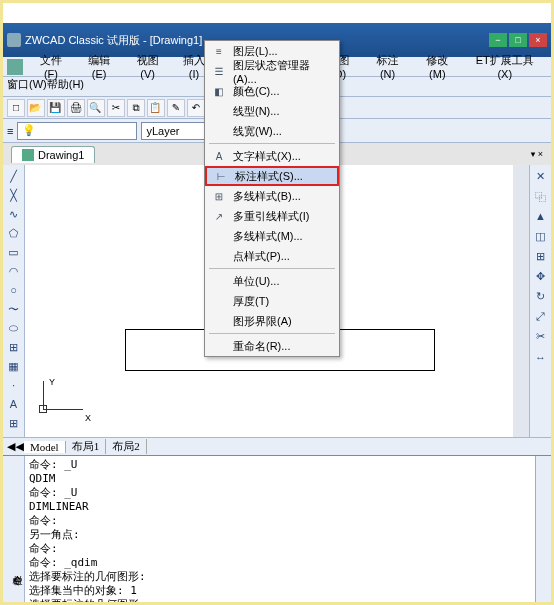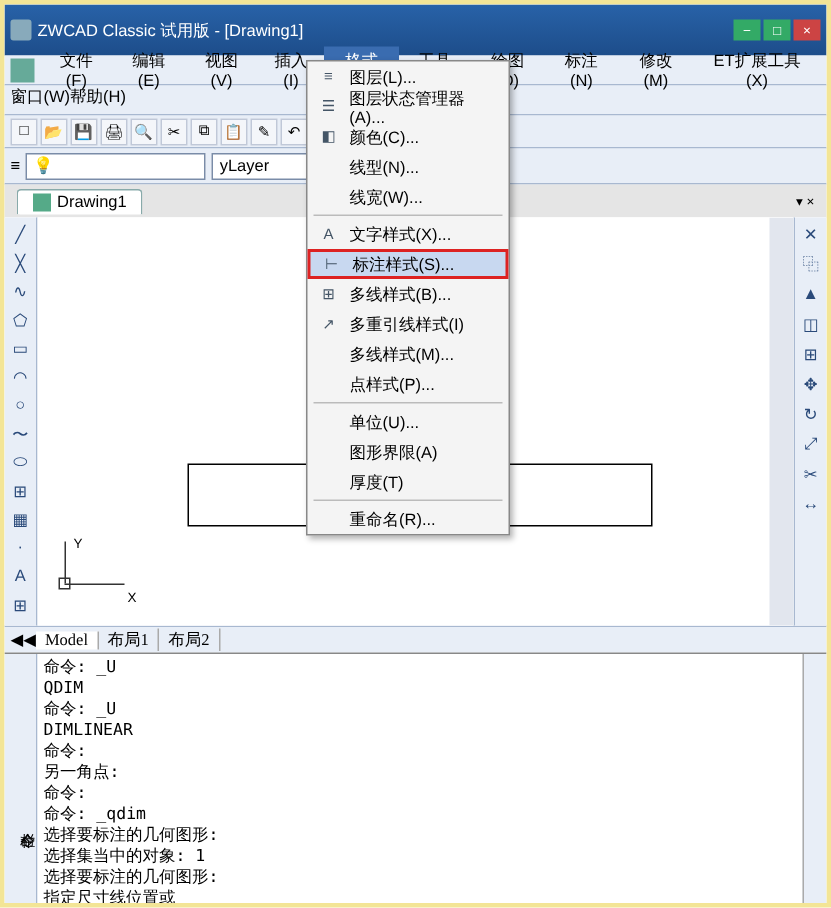--- a/index.html
+++ b/index.html
@@ -1,17 +1,17 @@
 <!DOCTYPE html>
 <html><head>
 <meta charset="utf-8">
 <style>
 * { margin: 0; padding: 0; box-sizing: border-box; font-family: "Microsoft YaHei", SimSun, sans-serif; font-size: 11px; }
 body { background: #fff; width: 554px; height: 605px; overflow: hidden; border: 3px solid #f3e596; }
-.titlebar { background: linear-gradient(#2862a8, #1d4d8a); height: 34px; display: flex; align-items: center; color: #fff; padding: 0 4px; }
+.titlebar { background: linear-gradient(#2862a8, #1d4d8a); height: 34px; display: flex; align-items: center; color: #fff; padding: 0 4px; margin-top: 20px; }
 .titlebar .logo { width: 14px; height: 14px; background: #8ab; border-radius: 2px; margin-right: 4px; }
 .titlebar .title { flex: 1; }
 .titlebar .winbtns { display: flex; gap: 2px; }
 .titlebar .winbtns span { width: 18px; height: 14px; background: #3a6; display: inline-flex; align-items: center; justify-content: center; font-size: 9px; }
 .menubar { background: #e8eef7; height: 20px; display: flex; align-items: center; padding: 0 4px; border-bottom: 1px solid #a8b8d0; }
 .menubar .mitem { padding: 2px 6px; cursor: pointer; text-align: center; }
 .menubar .mitem.open { background: #3a6cb0; color: #fff; }
 .menubar2 { background: #e8eef7; height: 20px; display: flex; align-items: flex-start; padding: 0 4px; border-bottom: 1px solid #a8b8d0; }
 .toolbar { background: #e8eef7; height: 22px; display: flex; align-items: center; padding: 0 4px; gap: 2px; border-bottom: 1px solid #a8b8d0; }
 .toolbar .tbtn { width: 18px; height: 18px; background: #f4f6fa; border: 1px solid #c0c8d8; display: inline-flex; align-items: center; justify-content: center; font-size: 10px; }
@@ -238,24 +238,24 @@
       <span class="dicon"></span>
       <span>点样式(P)...</span>
     </div>
     <div class="sep"></div>
     <div class="ditem">
       <span class="dicon"></span>
       <span>单位(U)...</span>
     </div>
     <div class="ditem">
       <span class="dicon"></span>
+      <span>厚度(T)</span>
+    </div>
+    <div class="ditem">
+      <span class="dicon"></span>
       <span>图形界限(A)</span>
     </div>
-    <div class="ditem">
-      <span class="dicon"></span>
-      <span>厚度(T)</span>
-    </div>
     <div class="sep"></div>
     <div class="ditem">
       <span class="dicon"></span>
       <span>重命名(R)...</span>
     </div>
   </div>
 
 </body></html>

